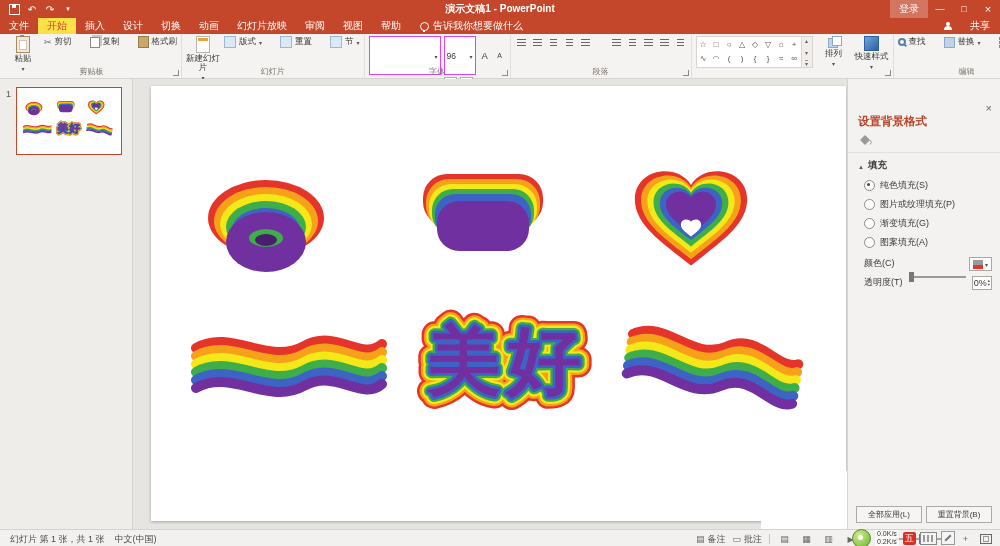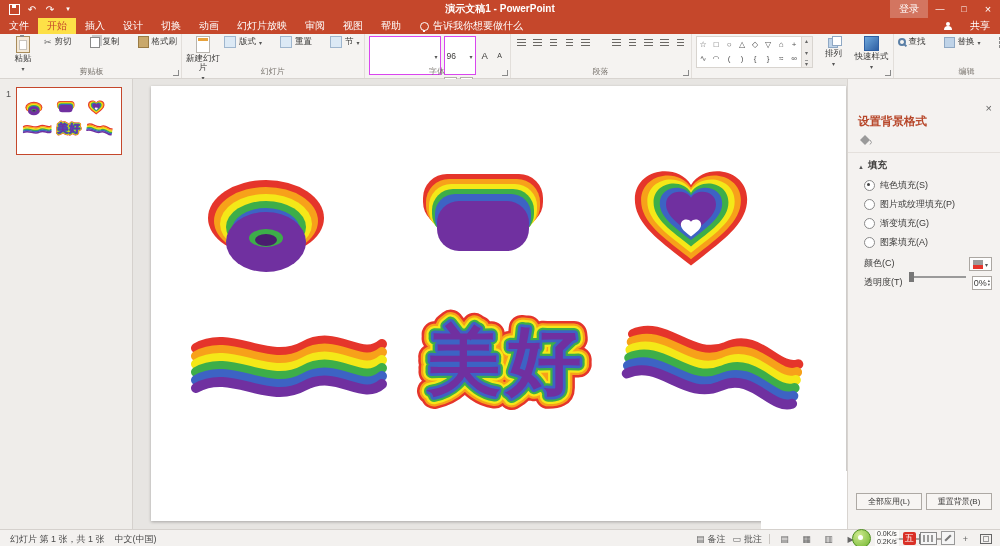--- a/index.html
+++ b/index.html
@@ -101,21 +101,21 @@
   .radio.sel::after{content:"";position:absolute;left:2px;top:2px;width:3px;height:3px;border-radius:50%;background:#444;}
   .cbox{width:9px;height:9px;border:1px solid #8a8a8a;background:#fff;flex:none;}
   .fp-row{display:flex;align-items:flex-start;padding:5px 8px 0 16px;gap:4px;}
   .color-btn{margin-left:auto;display:flex;align-items:center;gap:2px;border:1px solid #ABA7A2;background:#FDFDFD;padding:1px 3px;}
   .cb-bucket{width:10px;height:9px;background:linear-gradient(#9a9a9a 60%,#E5352B 60%);display:inline-block;}
   .track{flex:1;height:2px;background:#9a9a9a;position:relative;margin:0 2px;}
   .thumbk{position:absolute;left:0;top:-4px;width:5px;height:10px;background:#777;}
   .tval{display:flex;align-items:center;border:1px solid #ABA7A2;background:#fff;padding:0 1px;height:12px;gap:1px;}
   .spin{display:flex;flex-direction:column;font-size:4.5px;line-height:4px;color:#555;}
   .spin::before{content:"▴";} .spin::after{content:"▾";}
-  .fp-bottom{position:absolute;left:8px;right:8px;bottom:19px;display:flex;gap:4px;}
+  .fp-bottom{position:absolute;left:8px;right:8px;bottom:6px;display:flex;gap:4px;}
   .fp-bottom button{flex:1;font-size:8px;font-family:inherit;background:#F7F5F3;border:1px solid #ADA9A4;padding:2px 1px;color:#3B3A39;}
   
   .statusbar{height:18px;background:#F3F1EF;border-top:1px solid #D5D1CD;display:flex;align-items:center;font-size:9px;color:#4a4a4a;}
   .sb-item{margin-left:10px;display:flex;align-items:center;gap:3px;white-space:nowrap;}
   .sb-right{margin-left:auto;display:flex;align-items:center;gap:7px;padding-right:8px;justify-content:space-between;}
   .sb-sep{width:1px;height:10px;background:#C9C5C1;}
   .micon{font-size:9px;color:#666;}
   .i-notes::after{content:"▤";} .i-comments::after{content:"▭";}
   .vb{width:15px;text-align:center;color:#666;font-size:9px;}
   .vb1::after{content:"▤";} .vb2::after{content:"▦";} .vb3::after{content:"▥";} .vb4::after{content:"▶";font-size:8px;}

